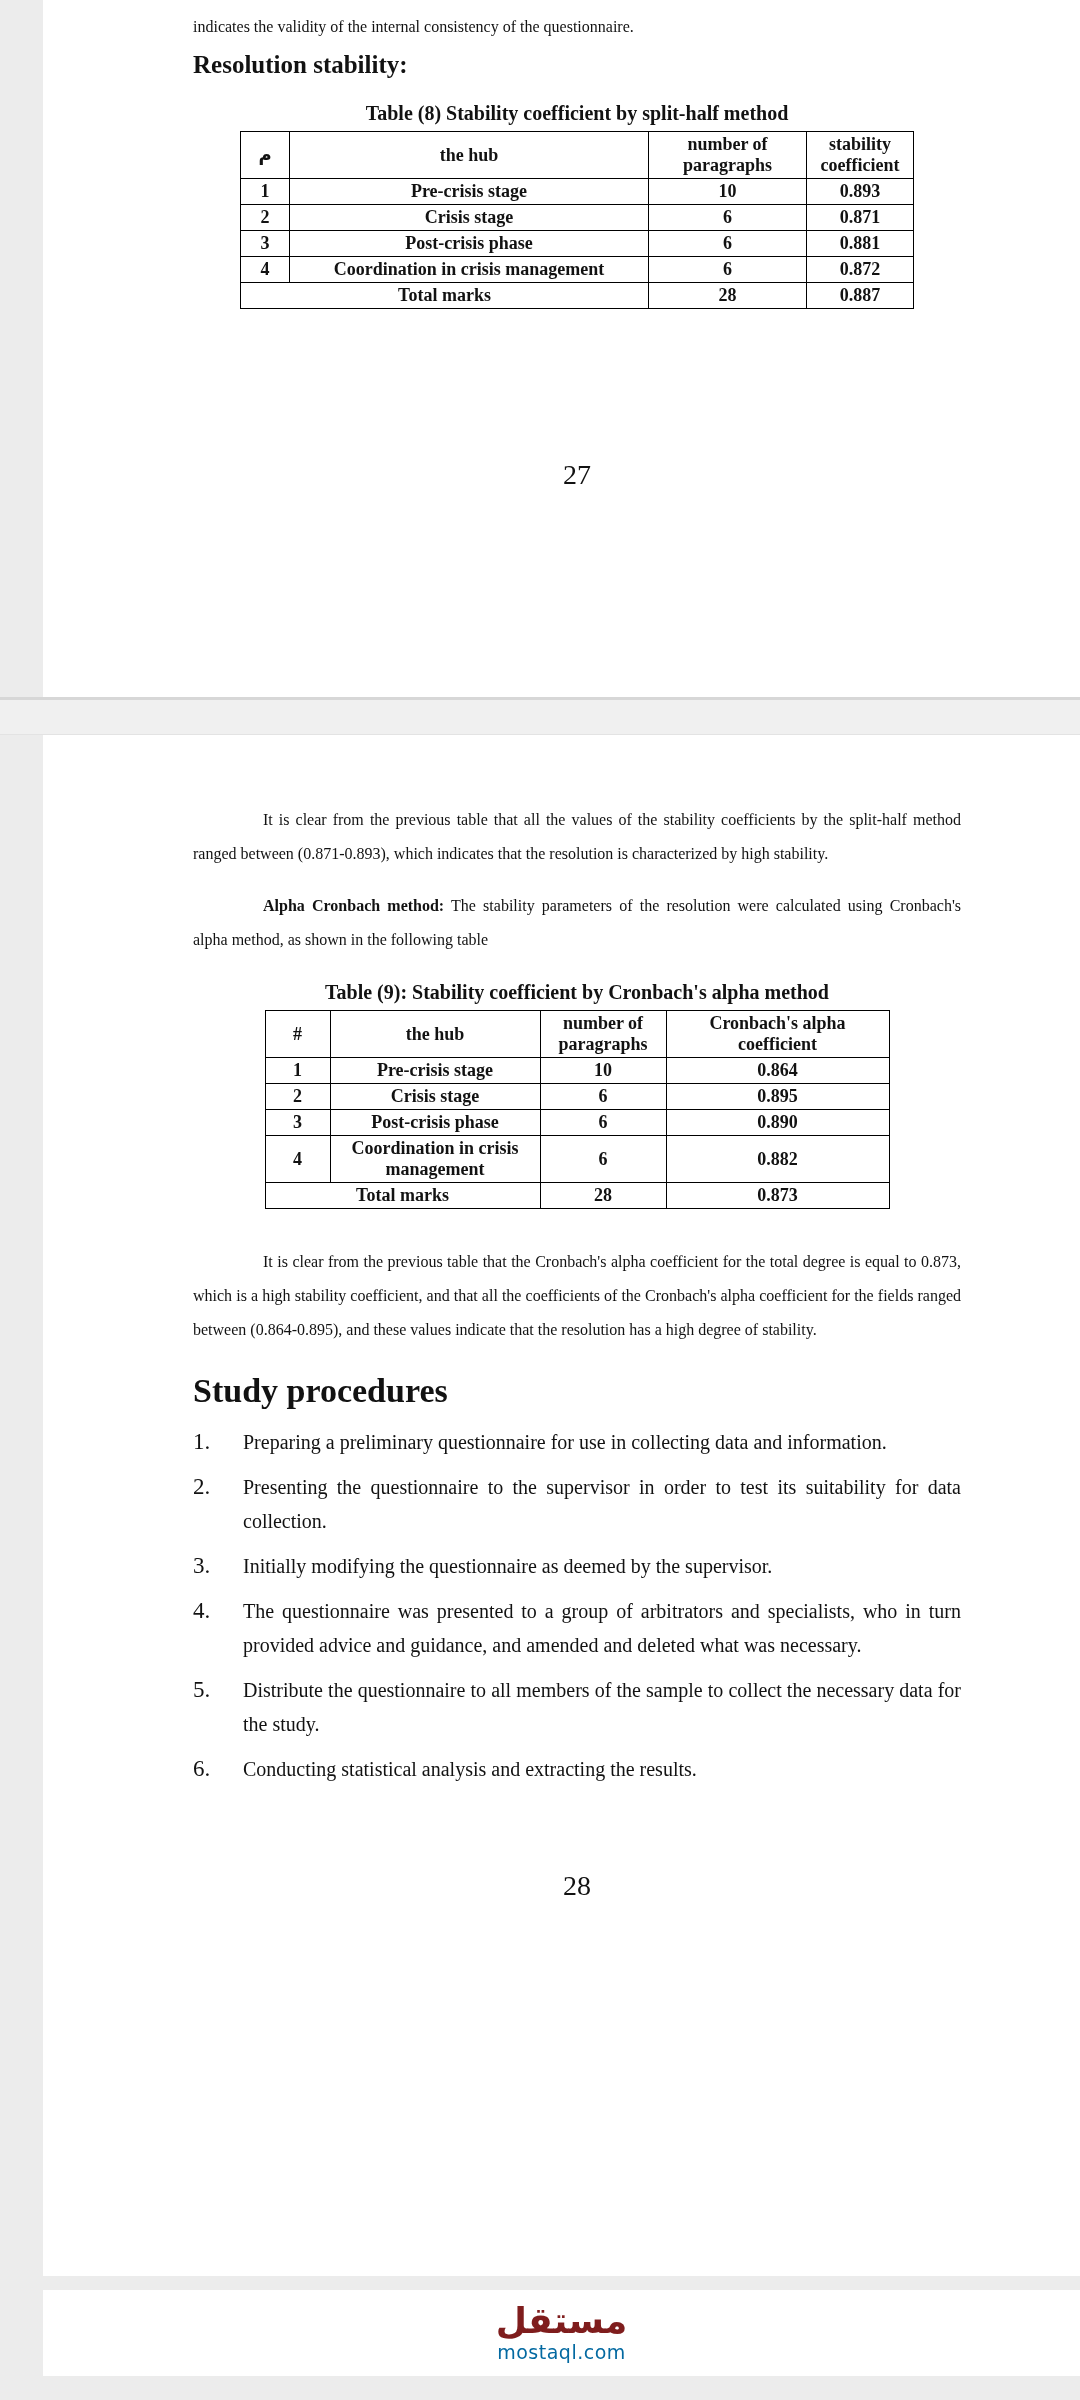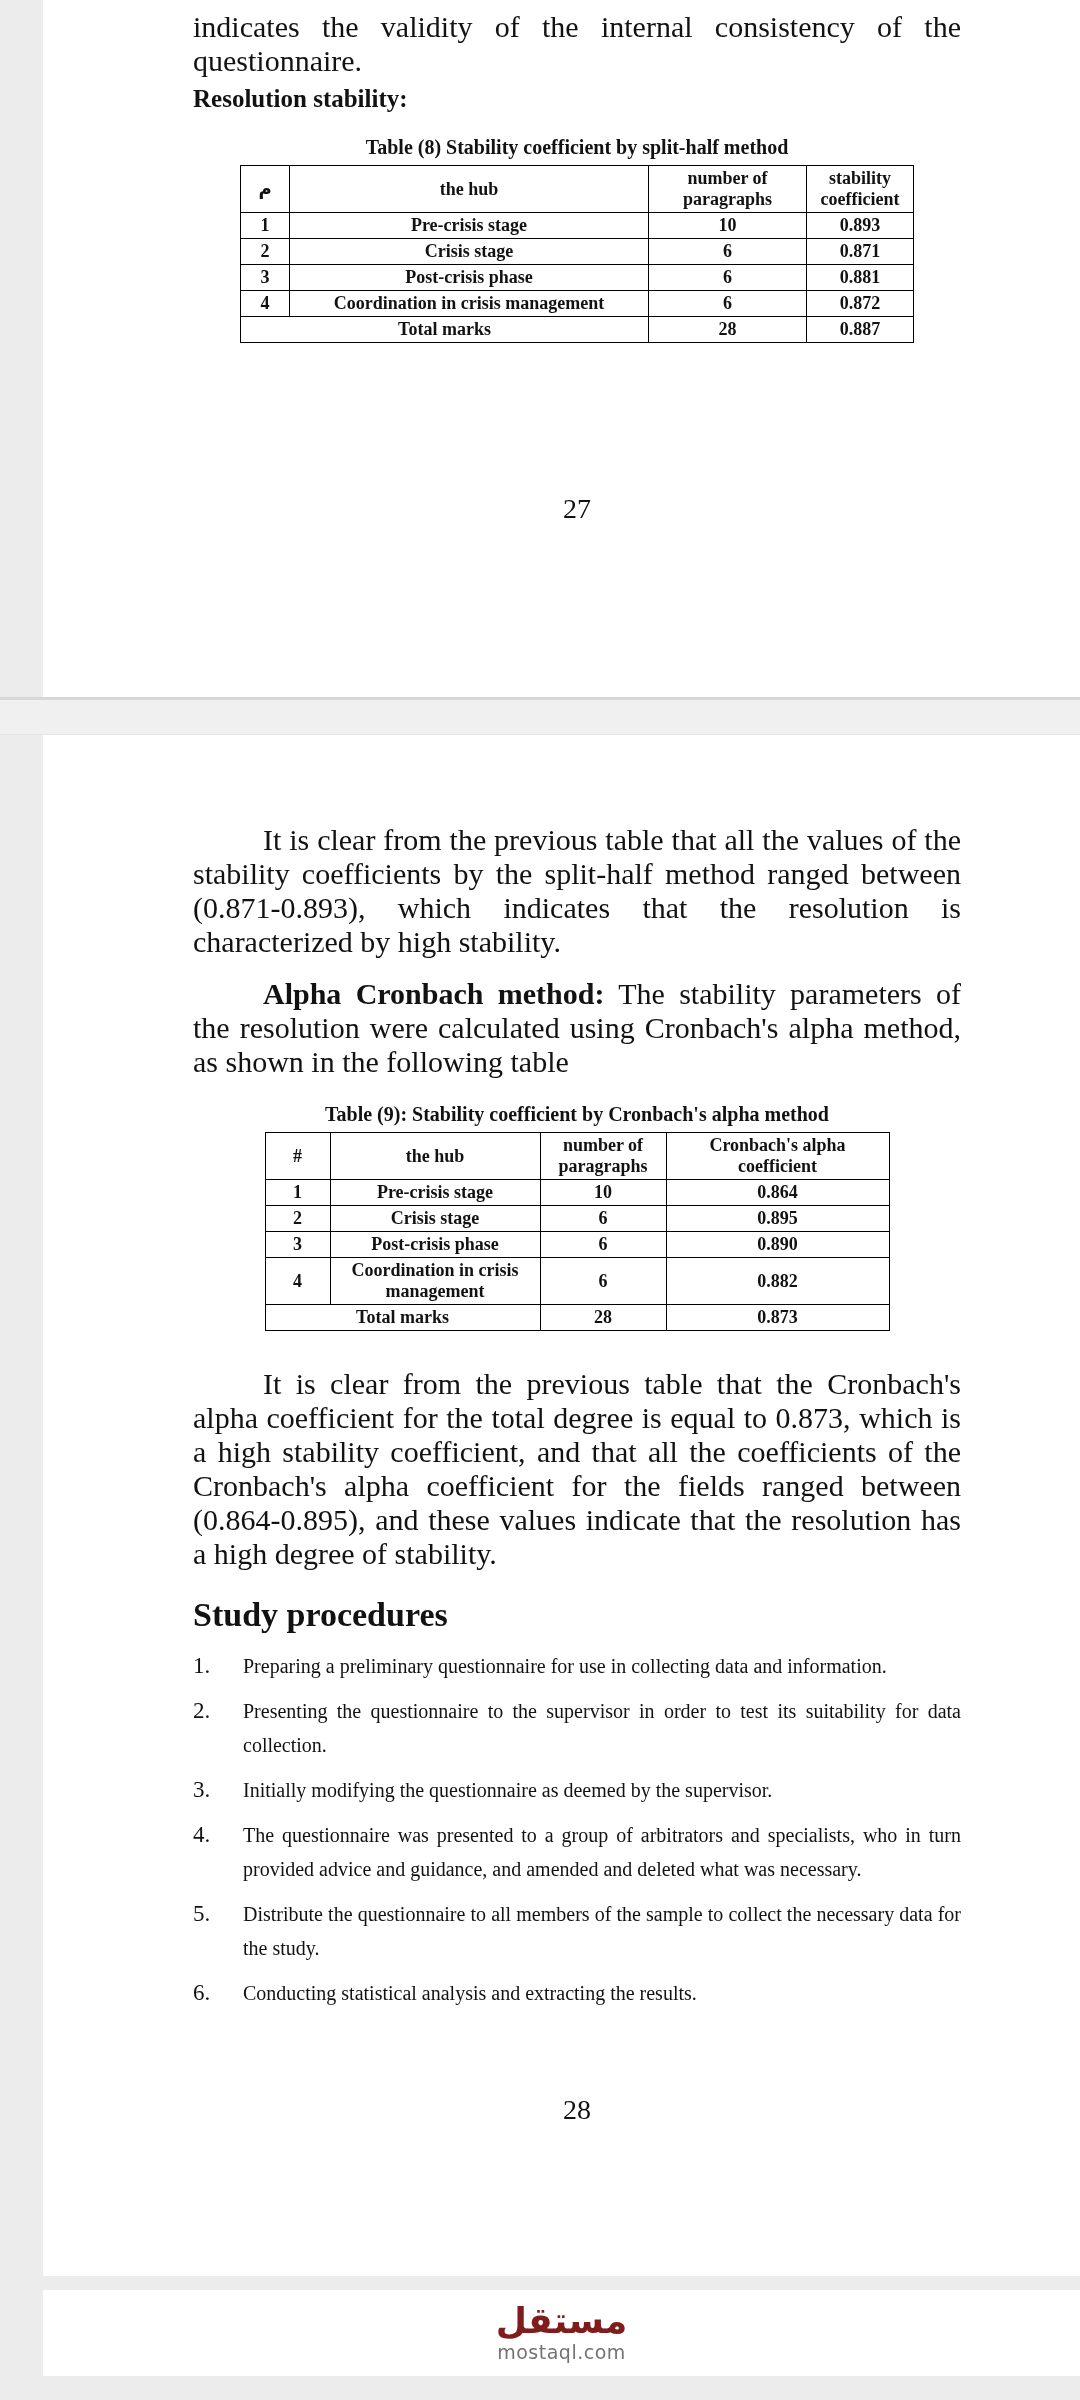--- a/index.html
+++ b/index.html
@@ -14,30 +14,30 @@
 
   .page {
     background:#ffffff;
     margin-left:43px;
     width:1037px;
     padding-left:150px;
     padding-right:119px;
     overflow:hidden;
   }
   .page1 { height:697px; padding-top:10px; }
-  .page2 { height:1541px; padding-top:88px; }
+  .page2 { height:1541px; padding-top:68px; }
 
   .page-gap {
     height:38px;
     background:#f0f0f0;
     border-top:3px solid #d7d7d7;
     border-bottom:1px solid #e3e3e3;
   }
 
-  .body-text { font-size:30px; line-height:34px; text-align:justify; }
+  .body-text { font-size:16px; line-height:34px; text-align:justify; }
   .indent { text-indent:70px; }
   .section-heading { font-size:25px; line-height:34px; font-weight:bold; margin-top:4px; }
   .page1 .body-text.indent { margin-top:16px; }
 
   .table-caption {
     font-size:20px; line-height:26px;
     font-weight:bold; text-align:center;
     margin-top:18px;
   }
   .page2 .table-caption { margin-top:22px; }
@@ -85,21 +85,21 @@
     display:flex; flex-direction:column; align-items:center; justify-content:center;
   }
   .wm-logo {
     font-family:"DejaVu Sans", sans-serif;
     font-size:36px; line-height:38px; font-weight:bold;
     color:#7f1d1d;
   }
   .wm-domain {
     font-family:"DejaVu Sans", sans-serif;
     font-size:19px; line-height:24px;
-    color:#737373; letter-spacing:0.5px;
+    color:#0369a1; letter-spacing:0.5px;
   }
 </style>
 </head>
 <body>
 
 <div class="screen">
 
   <section class="page page1">
     <p class="body-text">indicates the validity of the internal consistency of the questionnaire.</p>
     <h2 class="section-heading">Resolution stability:</h2>

